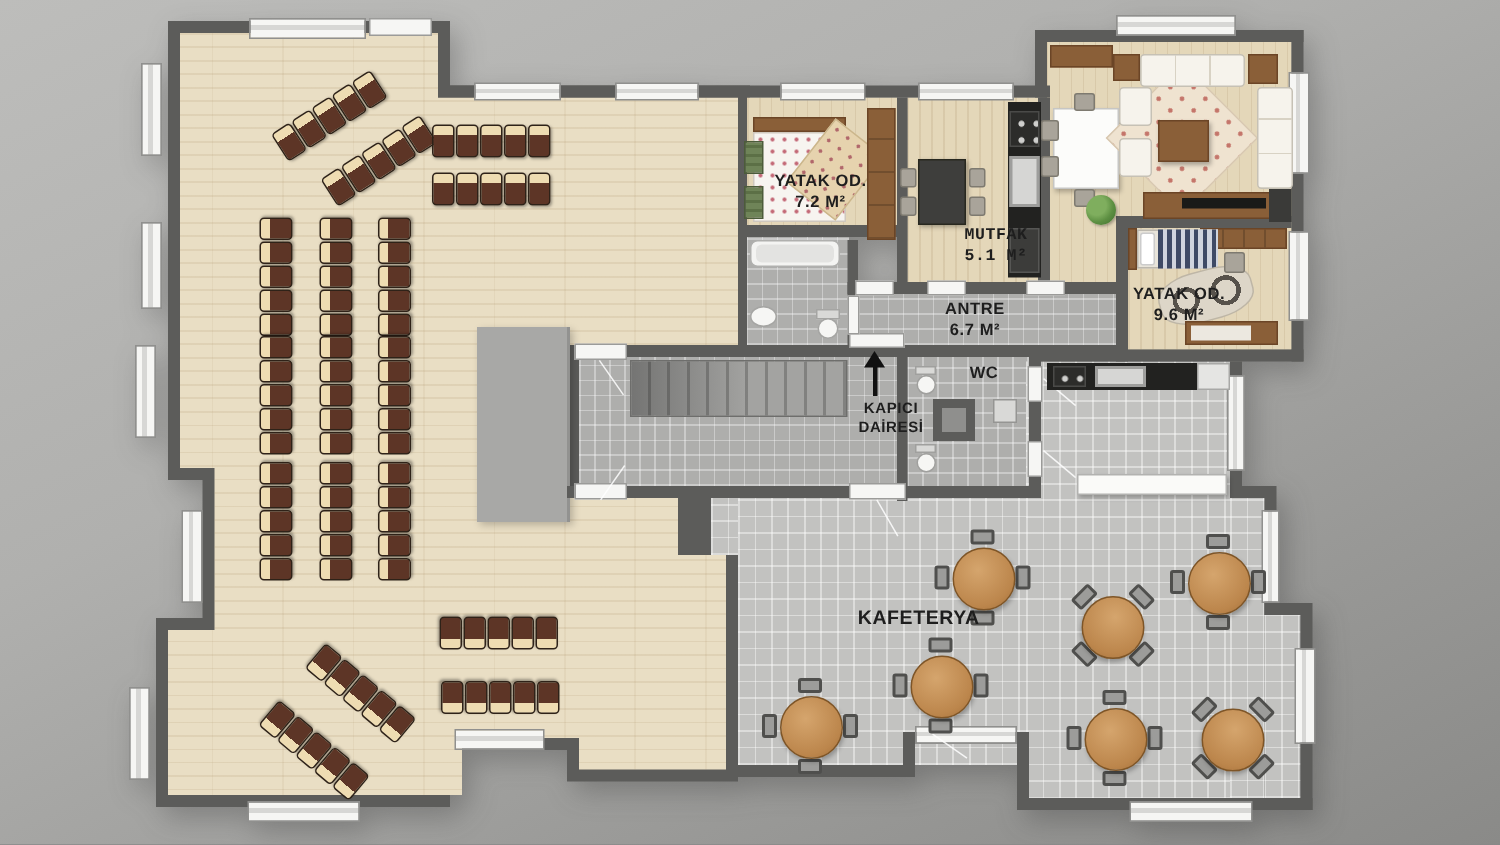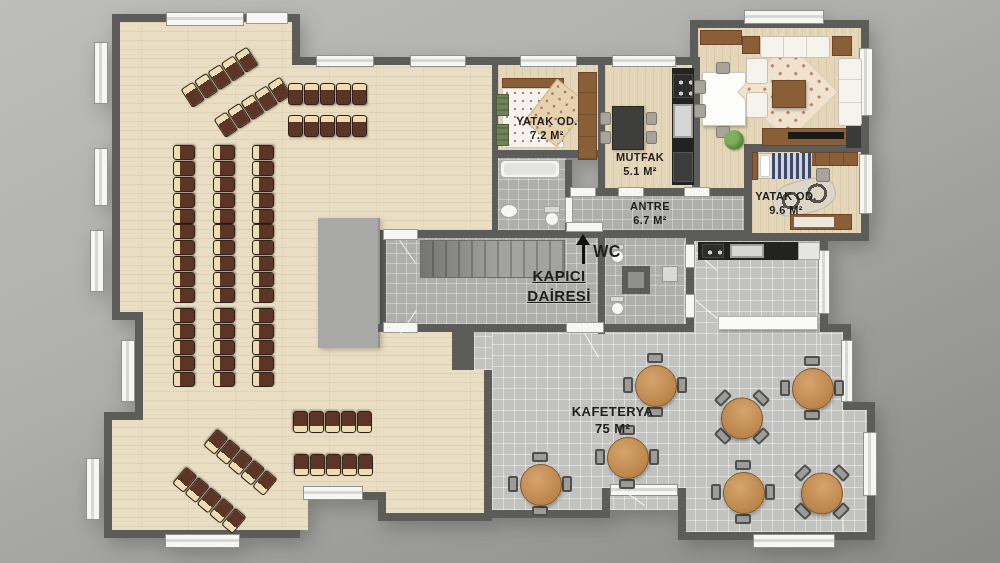--- a/index.html
+++ b/index.html
@@ -384,40 +384,39 @@
     <div class="abs" style="left:628px;top:272px;width:16px;height:16px;background:#8f8f8d;"></div>
     <div class="abs" style="left:662px;top:266px;width:16px;height:16px;background:#d9d9d7;border:1px solid #959593;box-sizing:border-box;"></div>
 
     <div class="arrow-stem" style="left:582px;top:244px;height:20px;"></div>
     <div class="arrow-head" style="left:576px;top:234px;"></div>
 
     <div class="lbl" style="left:285px;top:356px;width:160px;font-size:13px;">
     </div>
     <div class="lbl" style="left:540px;top:404px;width:145px;font-size:13px;">
       <span>KAFETERYA</span>
-      <span class="area">75 M²</span>
     </div>
     <div class="lbl" style="left:497px;top:114px;width:100px;font-size:11px;">
       <span>YATAK OD.</span>
       <span class="area">7.2 M²</span>
     </div>
-    <div class="lbl" style="left:590px;top:150px;width:100px;font-size:11px;">
+    <div class="lbl" style="left:614px;top:150px;width:100px;font-size:11px;font-family:Liberation Mono, monospace;">
       <span>MUTFAK</span>
       <span class="area">5.1 M²</span>
     </div>
     <div class="lbl" style="left:600px;top:199px;width:100px;font-size:11px;">
       <span>ANTRE</span>
       <span class="area">6.7 M²</span>
     </div>
     <div class="lbl" style="left:736px;top:189px;width:100px;font-size:11px;">
       <span>YATAK OD.</span>
       <span class="area">9.6 M²</span>
     </div>
-    <div class="lbl" style="left:587px;top:242px;width:40px;font-size:16px;">
+    <div class="lbl" style="left:636px;top:242px;width:40px;font-size:11px;">
       <span>WC</span>
     </div>
-    <div class="lbl" style="left:519px;top:266px;width:80px;font-size:15px;text-decoration:underline;">
+    <div class="lbl" style="left:554px;top:266px;width:80px;font-size:10px;">
       <span>KAPICI</span>
       <span>DAİRESİ</span>
     </div>
 
   </div>
 </div>
 
 </body></html>

